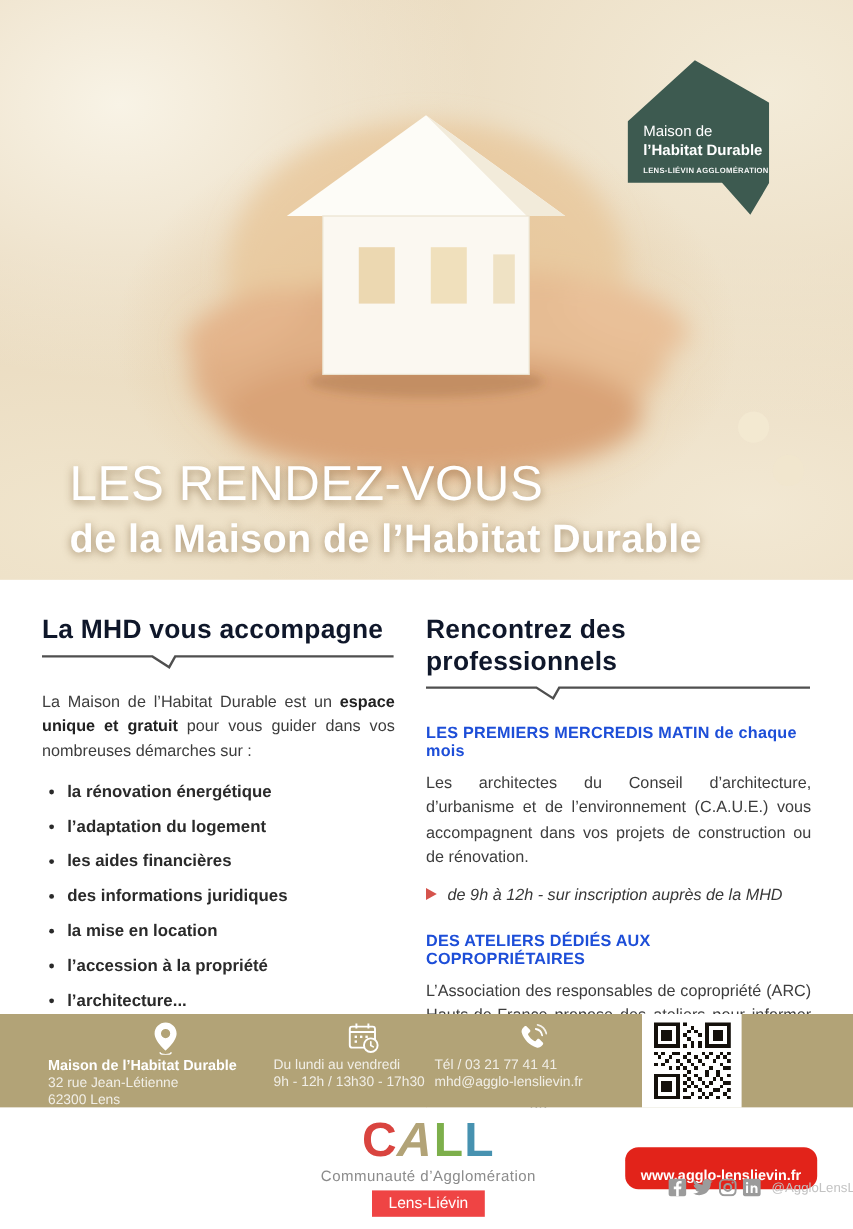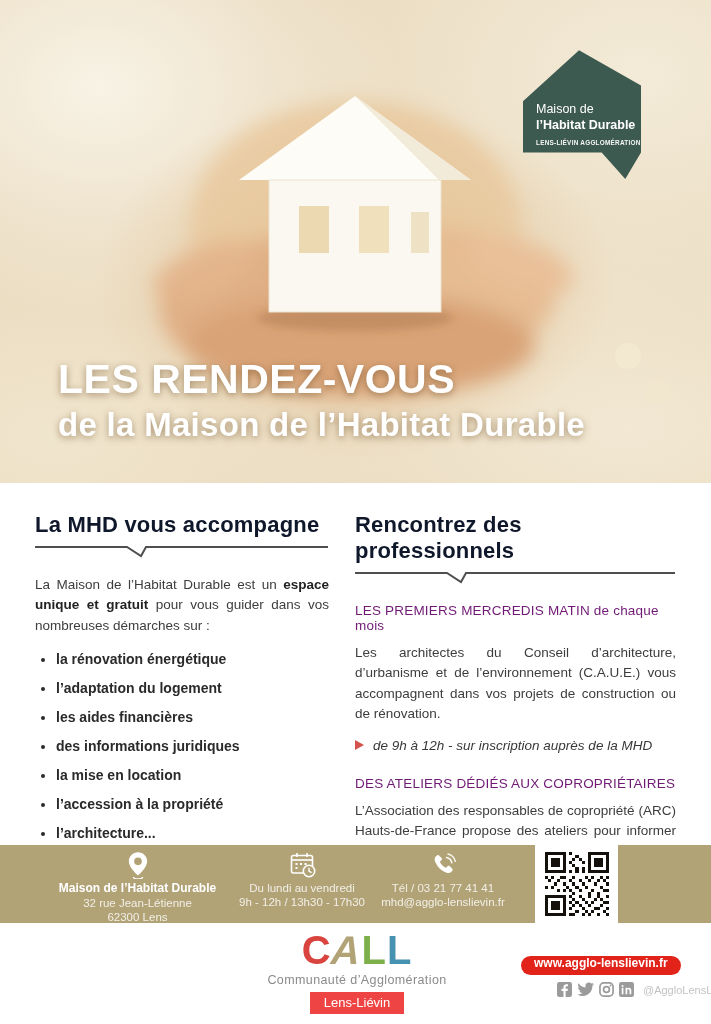--- a/index.html
+++ b/index.html
@@ -13,21 +13,21 @@
       radial-gradient(ellipse 360px 250px at 50% 58%, rgba(216,163,98,.50), rgba(216,163,98,0) 72%),
       radial-gradient(ellipse 430px 330px at 14% 18%, #f8f3e6 0%, rgba(248,243,230,0) 70%),
       radial-gradient(ellipse 520px 380px at 90% 16%, #f3ebd8 0%, rgba(243,235,216,0) 72%),
       radial-gradient(ellipse 560px 300px at 88% 88%, #f2e8d3 0%, rgba(242,232,211,0) 75%),
       radial-gradient(ellipse 480px 300px at 8% 90%, #f0e5cd 0%, rgba(240,229,205,0) 75%);
   }
   .hero-art { position:absolute; left:0; top:0; }
 
   .hero-title { position:absolute; left:58px; top:358px; color:#fff;
     text-shadow:0 2px 7px rgba(105,75,35,.55); }
-  .hero-title .l1 { font-size:41px; font-weight:700; letter-spacing:.5px; line-height:1.05; }
+  .hero-title .l1 { font-size:41px; font-weight:400; letter-spacing:.5px; line-height:1.05;margin-top:24px; }
   .hero-title .l2 { font-size:33px; font-weight:800; margin-top:5px; letter-spacing:.3px; }
 
   
   .badge { position:absolute; left:523px; top:44px; width:118px; height:145px; }
   .badge > svg { position:absolute; left:0; top:0; }
   .badge-text { position:absolute; left:13px; top:57px; color:#fff; line-height:1.3; }
   .bt1 { font-size:12.5px; font-weight:400; }
   .bt1 b { font-weight:400; }
   .bt2 { font-size:12.5px; font-weight:700; }
   .bt3 { font-size:6.4px; font-weight:700; margin-top:5px; letter-spacing:.25px; opacity:.95; }
@@ -45,31 +45,31 @@
 
   ul.services { list-style:none; margin:15px 0 0 0; padding:0 0 0 6px; }
   ul.services li { display:flex; align-items:flex-start; margin:13px 0; font-size:14px;
                    font-weight:700; color:#2a2a2a; }
   .dot { width:4px; height:4px; border-radius:50%; background:#2a2a2a; margin:7px 11px 0 0; flex:none; }
 
   .infobox { display:flex; margin-top:27px; gap:12px; align-items:flex-start; }
   .info-text { font-size:12.5px; line-height:1.45; color:#3d3d3d; text-align:justify; padding-top:2px; }
   .info-text b { color:#222; }
 
-  .subhead { margin-top:23px; font-size:13.5px; font-weight:400; color:#701a75; letter-spacing:.2px; }
+  .subhead { margin-top:23px; font-size:13.5px; font-weight:700; color:#1d4ed8; letter-spacing:.2px; }
   .subhead.first { margin-top:19px; }
   .body-p { margin-top:10px; font-size:13.5px; color:#3d3d3d; line-height:1.5; text-align:justify; }
   .arrow-item { display:flex; margin-top:12px; font-size:13.5px; font-style:italic; color:#383838;
                 align-items:center; }
   .tri { flex:none; width:0; height:0; border-left:9px solid #d5534c;
          border-top:5.5px solid transparent; border-bottom:5.5px solid transparent; margin-right:9px; }
 
   
   .band { position:absolute; left:0; top:845px; width:711px; height:78px; background:#b2a377; color:#fff; }
-  .band-group { position:absolute; top:5px; text-align:center; }
+  .band-group { position:absolute; top:5px; text-align:left; }
   .bg-loc   { left:40px;  width:195px; }
   .bg-hours { left:228px; width:148px; }
   .bg-phone { left:362px; width:162px; }
   .band .ic { height:29px; display:flex; align-items:center; justify-content:center; margin-bottom:2px; }
   .band .b { font-size:12px; font-weight:700; line-height:1.25; }
   .band .r { font-size:11.5px; color:rgba(255,255,255,.82); line-height:1.25; }
   .qr-box { position:absolute; left:535px; top:0; width:83px; height:78px; background:#fff;
             display:flex; align-items:center; justify-content:center; }
 
   
@@ -77,21 +77,21 @@
   .logo { position:absolute; left:247px; top:7px; width:220px; text-align:center; }
   .logo-letters { font-size:40px; font-weight:700; line-height:1; letter-spacing:1px; }
   .lc  { color:#d9443f; }
   .la  { color:#b2a377; display:inline-block; transform:skewX(-14deg); }
   .ll1 { color:#7daf4b; }
   .ll2 { color:#4792b0; }
   .logo-sub { margin-top:3px; font-size:12.5px; color:#8b8b8b; letter-spacing:.4px; }
   .logo-box { display:inline-block; margin-top:5px; background:#ef4444; color:#fff;
               font-size:13px; padding:3px 14px 4px; }
   .web-btn { position:absolute; left:521px; top:33px; background:#e2231a; color:#fff; font-size:12px;
-             font-weight:700; padding:0 13px 5px; border-radius:11px; border:none; cursor:pointer;
+             font-weight:700; padding:16px 13px 5px; border-radius:11px; border:none; cursor:pointer;
              font-family:"Liberation Sans", sans-serif; }
   .socials { position:absolute; left:521px; top:59px; display:flex; align-items:center; gap:5px;padding-left:36px; }
   .handle { font-size:11px; color:#c3c3c3; margin-left:4px; }
 </style>
 </head>
 <body>
 
 <div class="page">
 
   <div class="hero">

